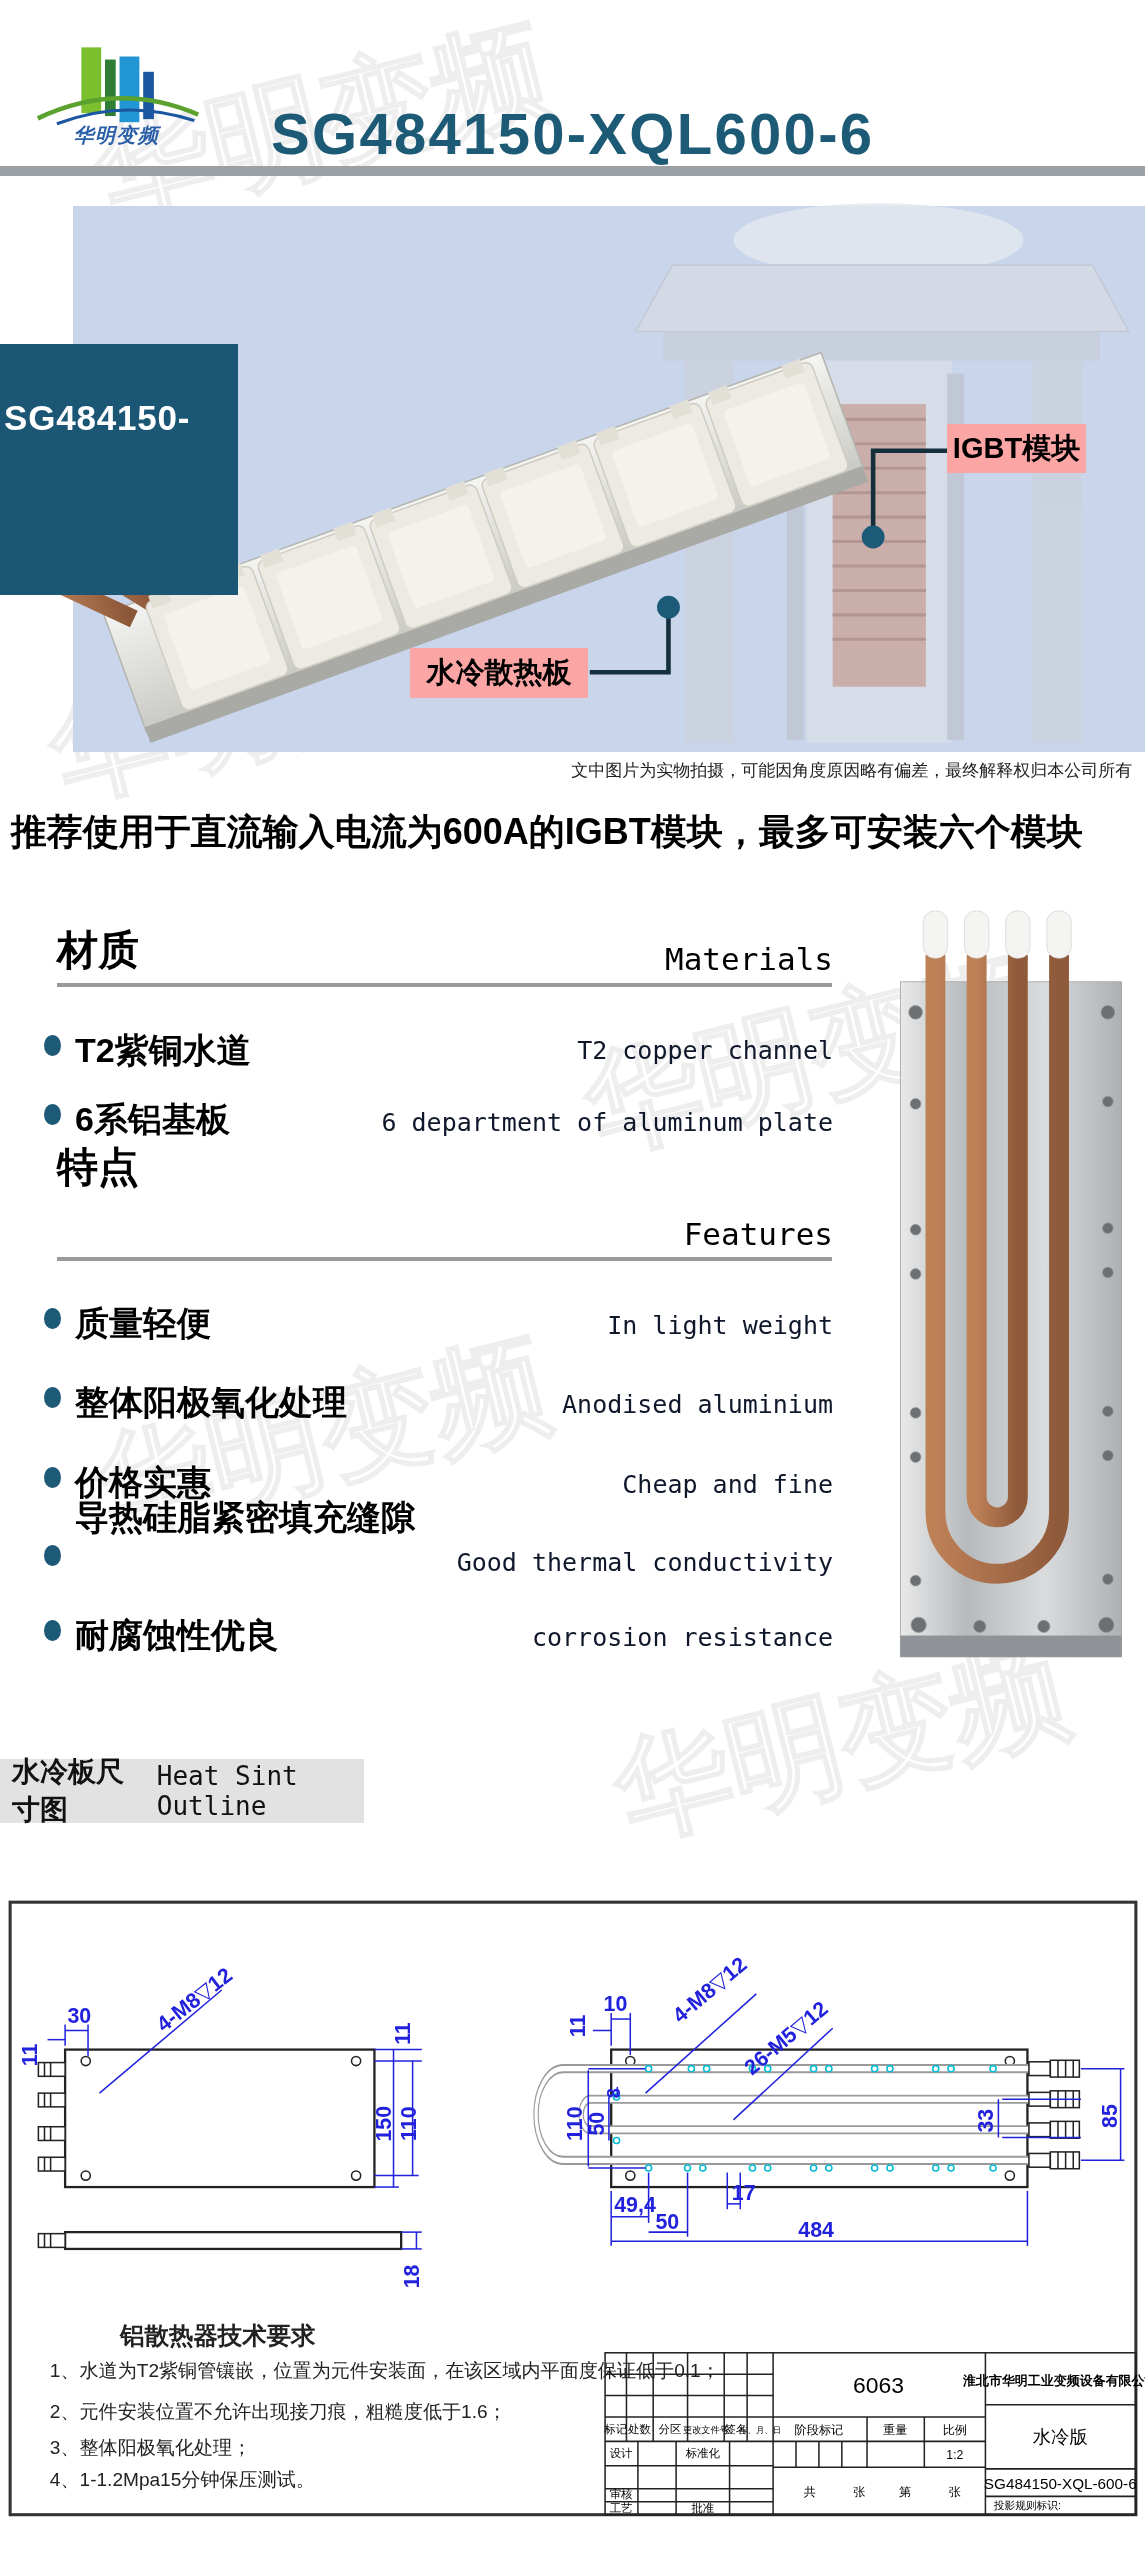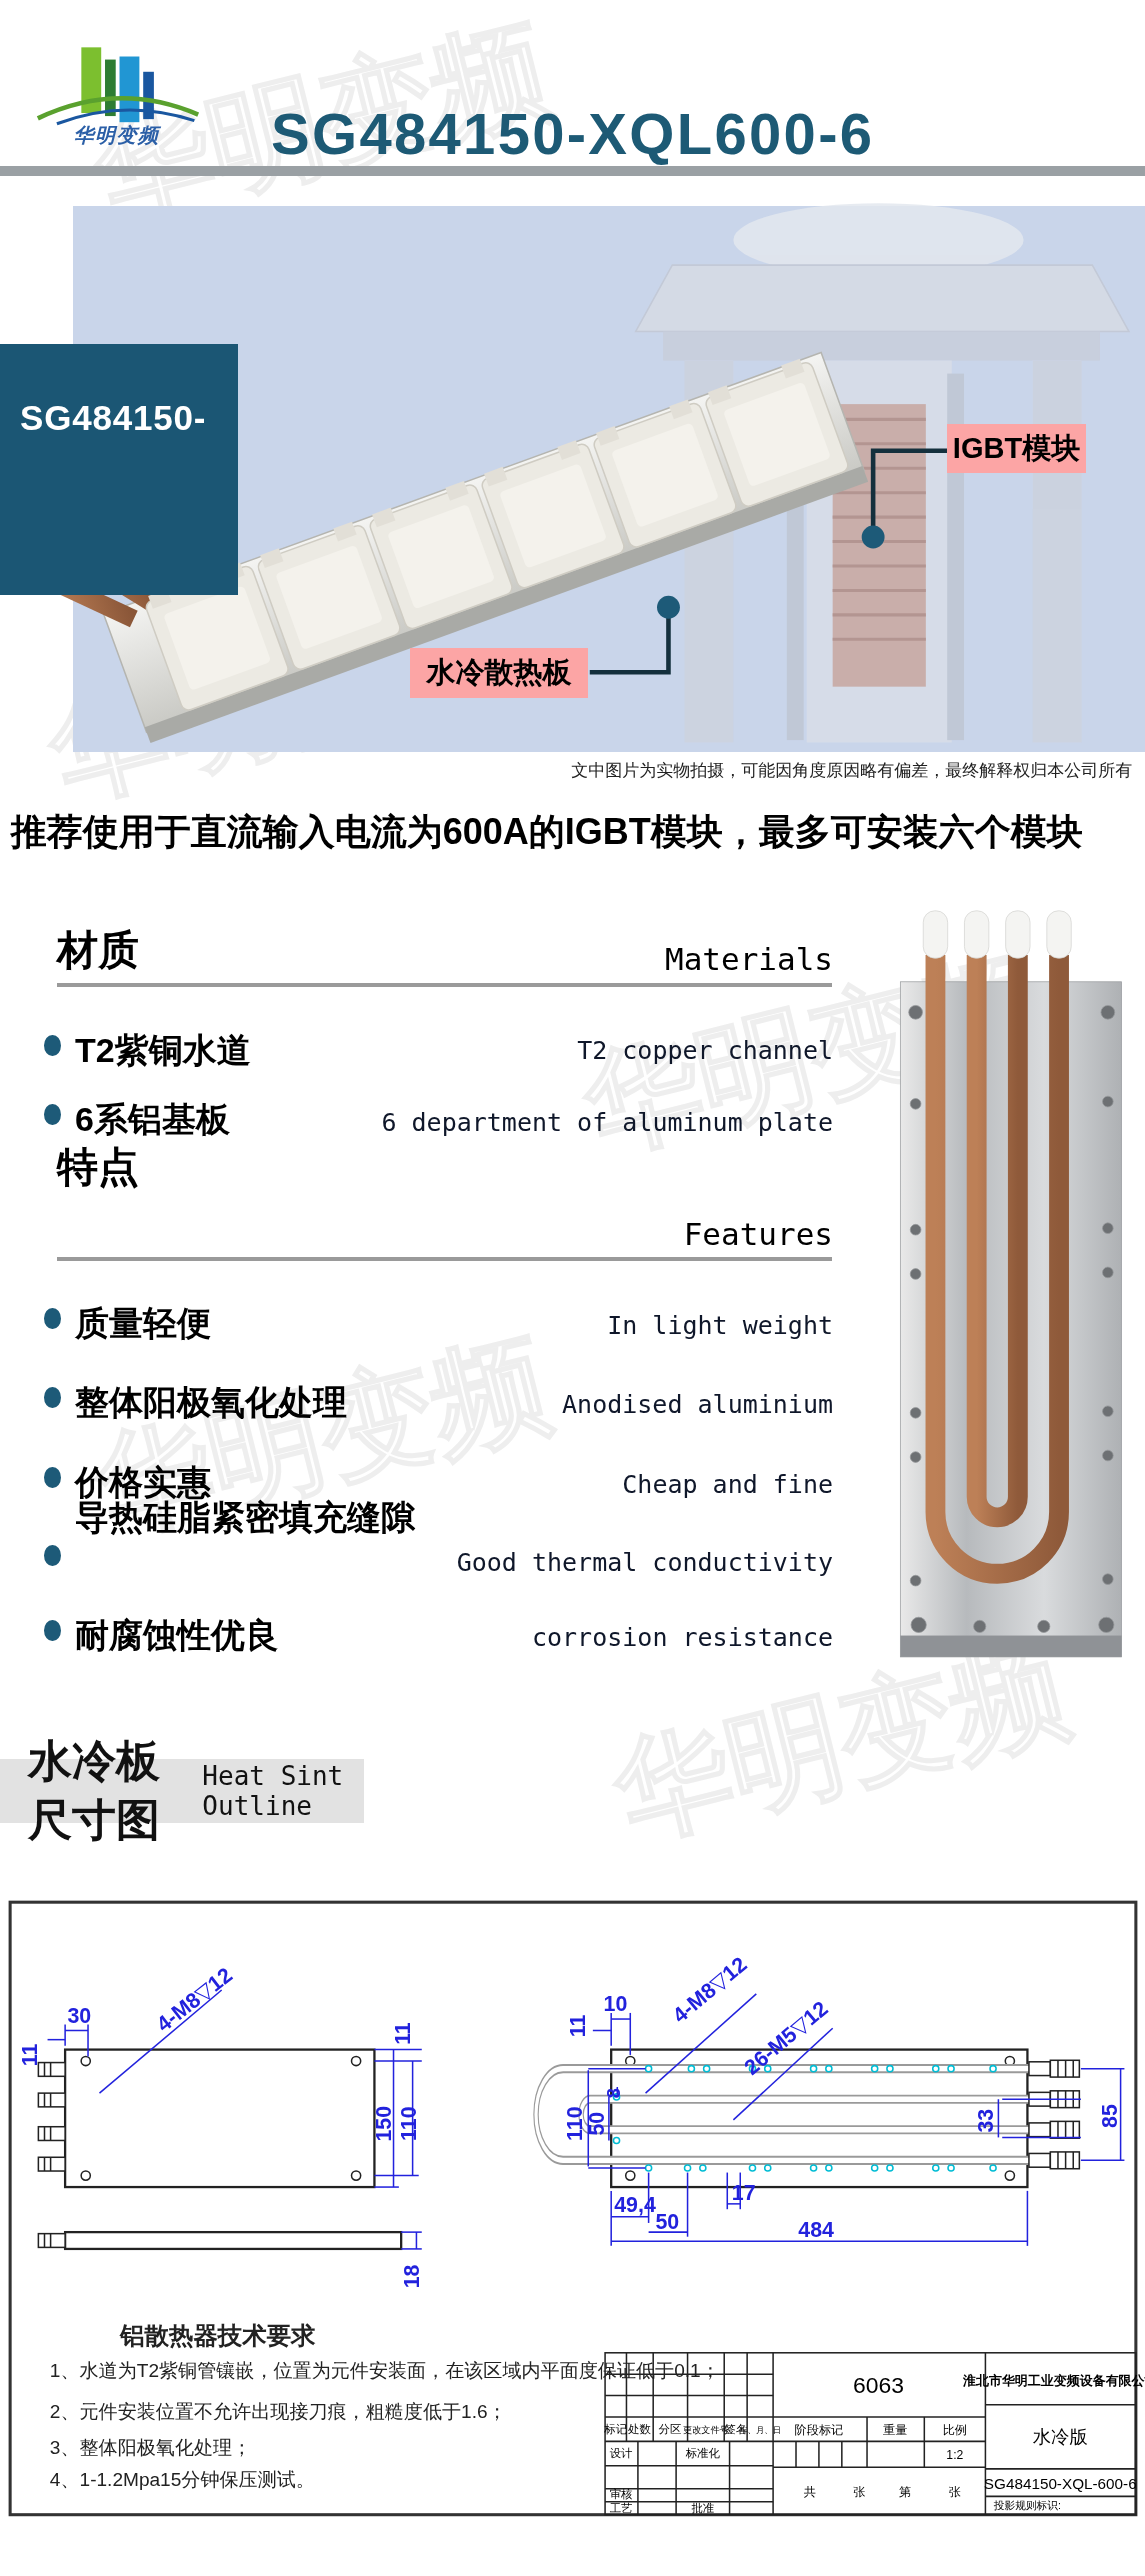--- a/index.html
+++ b/index.html
@@ -12,39 +12,39 @@
   
   .brand-text{position:absolute;left:44px;top:122px;width:145px;text-align:center;
       font-size:20px;font-style:italic;font-weight:bold;color:#2b5fa7;letter-spacing:1.5px;}
   .page-title{position:absolute;left:271px;top:60px;font-size:58px;font-weight:bold;
       color:#1d5a75;letter-spacing:2.3px;font-family:"Liberation Sans",sans-serif;margin-top:40px;}
   .divider{position:absolute;left:0;top:166px;width:1146px;height:10px;background:#9aa0a4;}
   
   .hero-panel{position:absolute;left:73px;top:206px;width:1073px;height:546px;background:#c9d5ea;}
   .model-box{position:absolute;left:0;top:344px;width:238px;height:251px;background:#1b5674;
       color:#fff;font-size:35px;font-weight:bold;line-height:1.6;padding-top:46px;
-      padding-left:20px;box-sizing:border-box;letter-spacing:0.8px;}
+      padding-left:4px;box-sizing:border-box;letter-spacing:0.8px;}
   .callout-label{position:absolute;background:#fca5a5;color:#000;font-weight:bold;
       display:flex;align-items:center;justify-content:center;font-size:29px;}
   .disclaimer{position:absolute;right:13.8px;top:759px;font-size:17px;color:#222;}
   .headline{position:absolute;left:10.7px;top:808px;width:1131px;font-size:36px;
       font-weight:bold;color:#000;white-space:nowrap;}
   
   .sec-title-zh{position:absolute;font-size:41px;font-weight:bold;color:#000;}
   .sec-title-en{position:absolute;font-size:31px;color:#000;text-align:right;
       font-family:"DejaVu Sans Mono","Liberation Mono",monospace;}
   .sec-rule{position:absolute;left:57px;width:775px;height:3.8px;background:#9a9a9a;}
   .item-zh{position:absolute;font-size:34px;font-weight:bold;color:#000;}
   .item-en{position:absolute;right:313px;font-size:25px;color:#0f172a;
       font-family:"DejaVu Sans Mono","Liberation Mono",monospace;}
   .bullet{position:absolute;width:17px;height:21.4px;border-radius:50%;background:#1d5a78;}
   
   .banner{position:absolute;left:0;top:1759px;width:364px;height:64px;background:#e2e2e2;
       display:flex;align-items:center;}
-  .banner-zh{font-size:44px;font-weight:bold;margin-left:28px;}
+  .banner-zh{font-size:28px;font-weight:bold;margin-left:12px;}
   .banner-en{font-size:26px;margin-left:14px;font-family:"DejaVu Sans Mono","Liberation Mono",monospace;}
   svg text{font-family:"Liberation Sans","DejaVu Sans",sans-serif;}
   .dim{fill:#2222dd;font-size:28px;font-weight:bold;}
   .dimsmall{fill:#2222dd;font-size:24px;font-weight:bold;}
   .tb{fill:#000;}
 </style>
 </head>
 <body>
 
 <div class="page">

